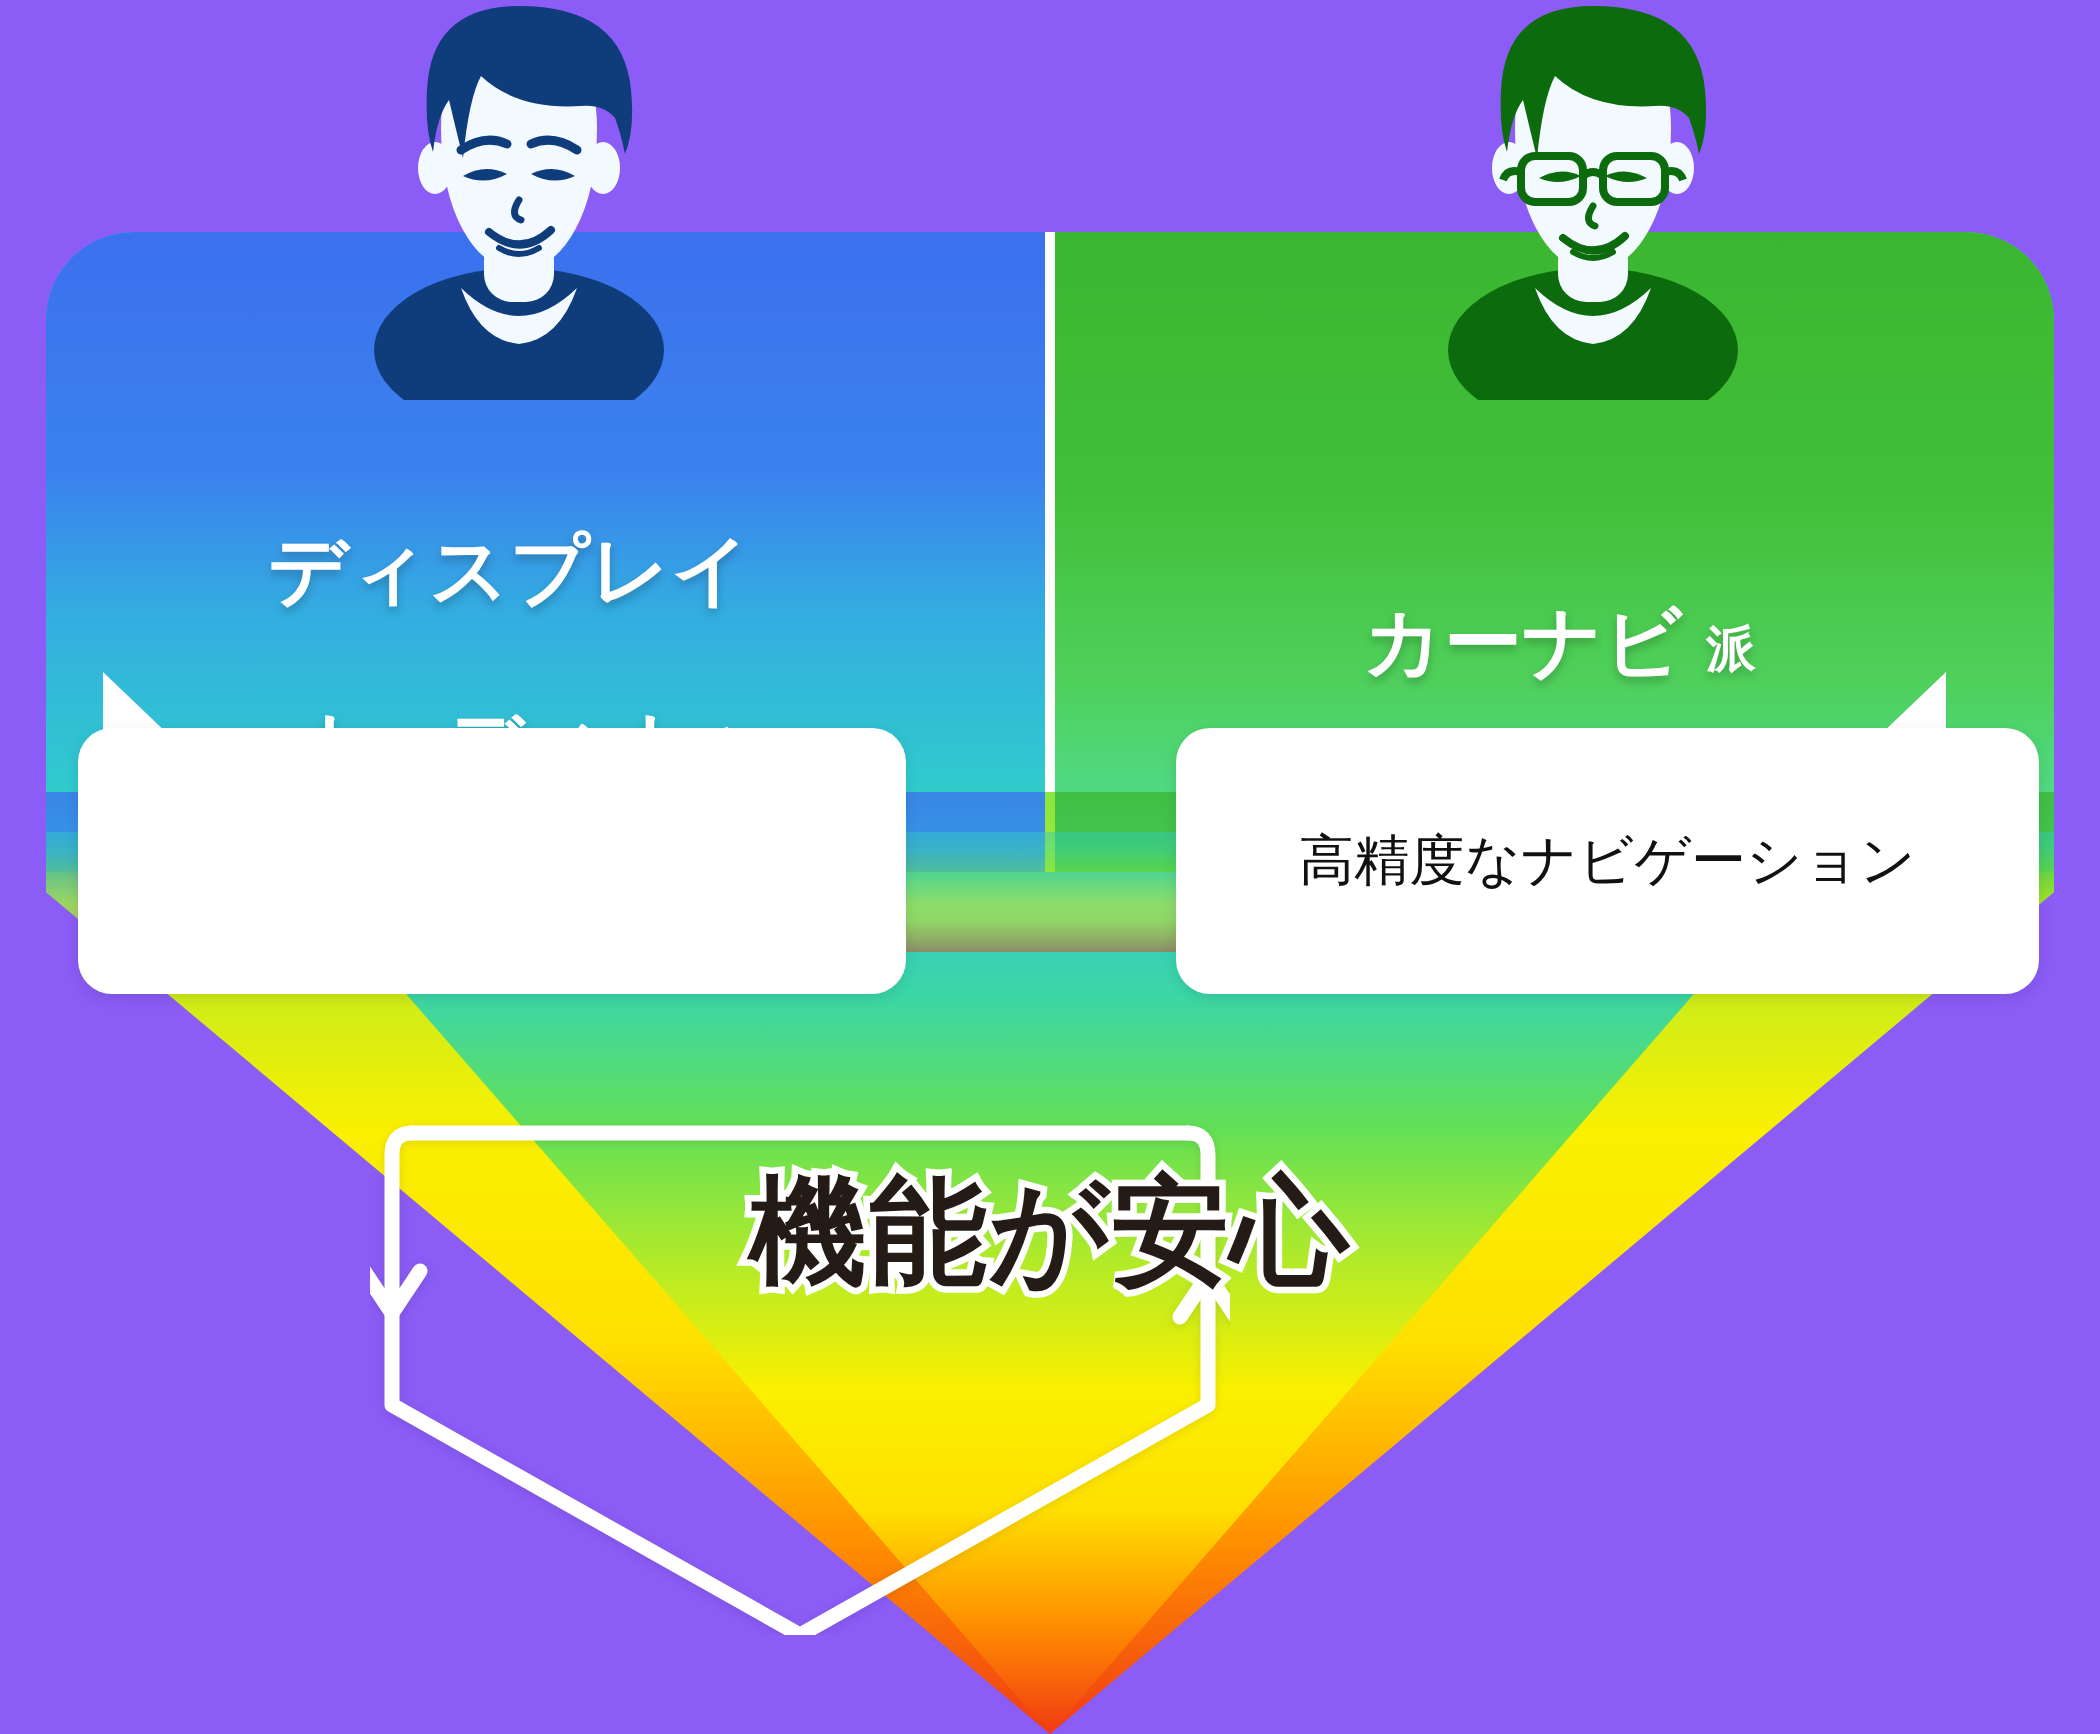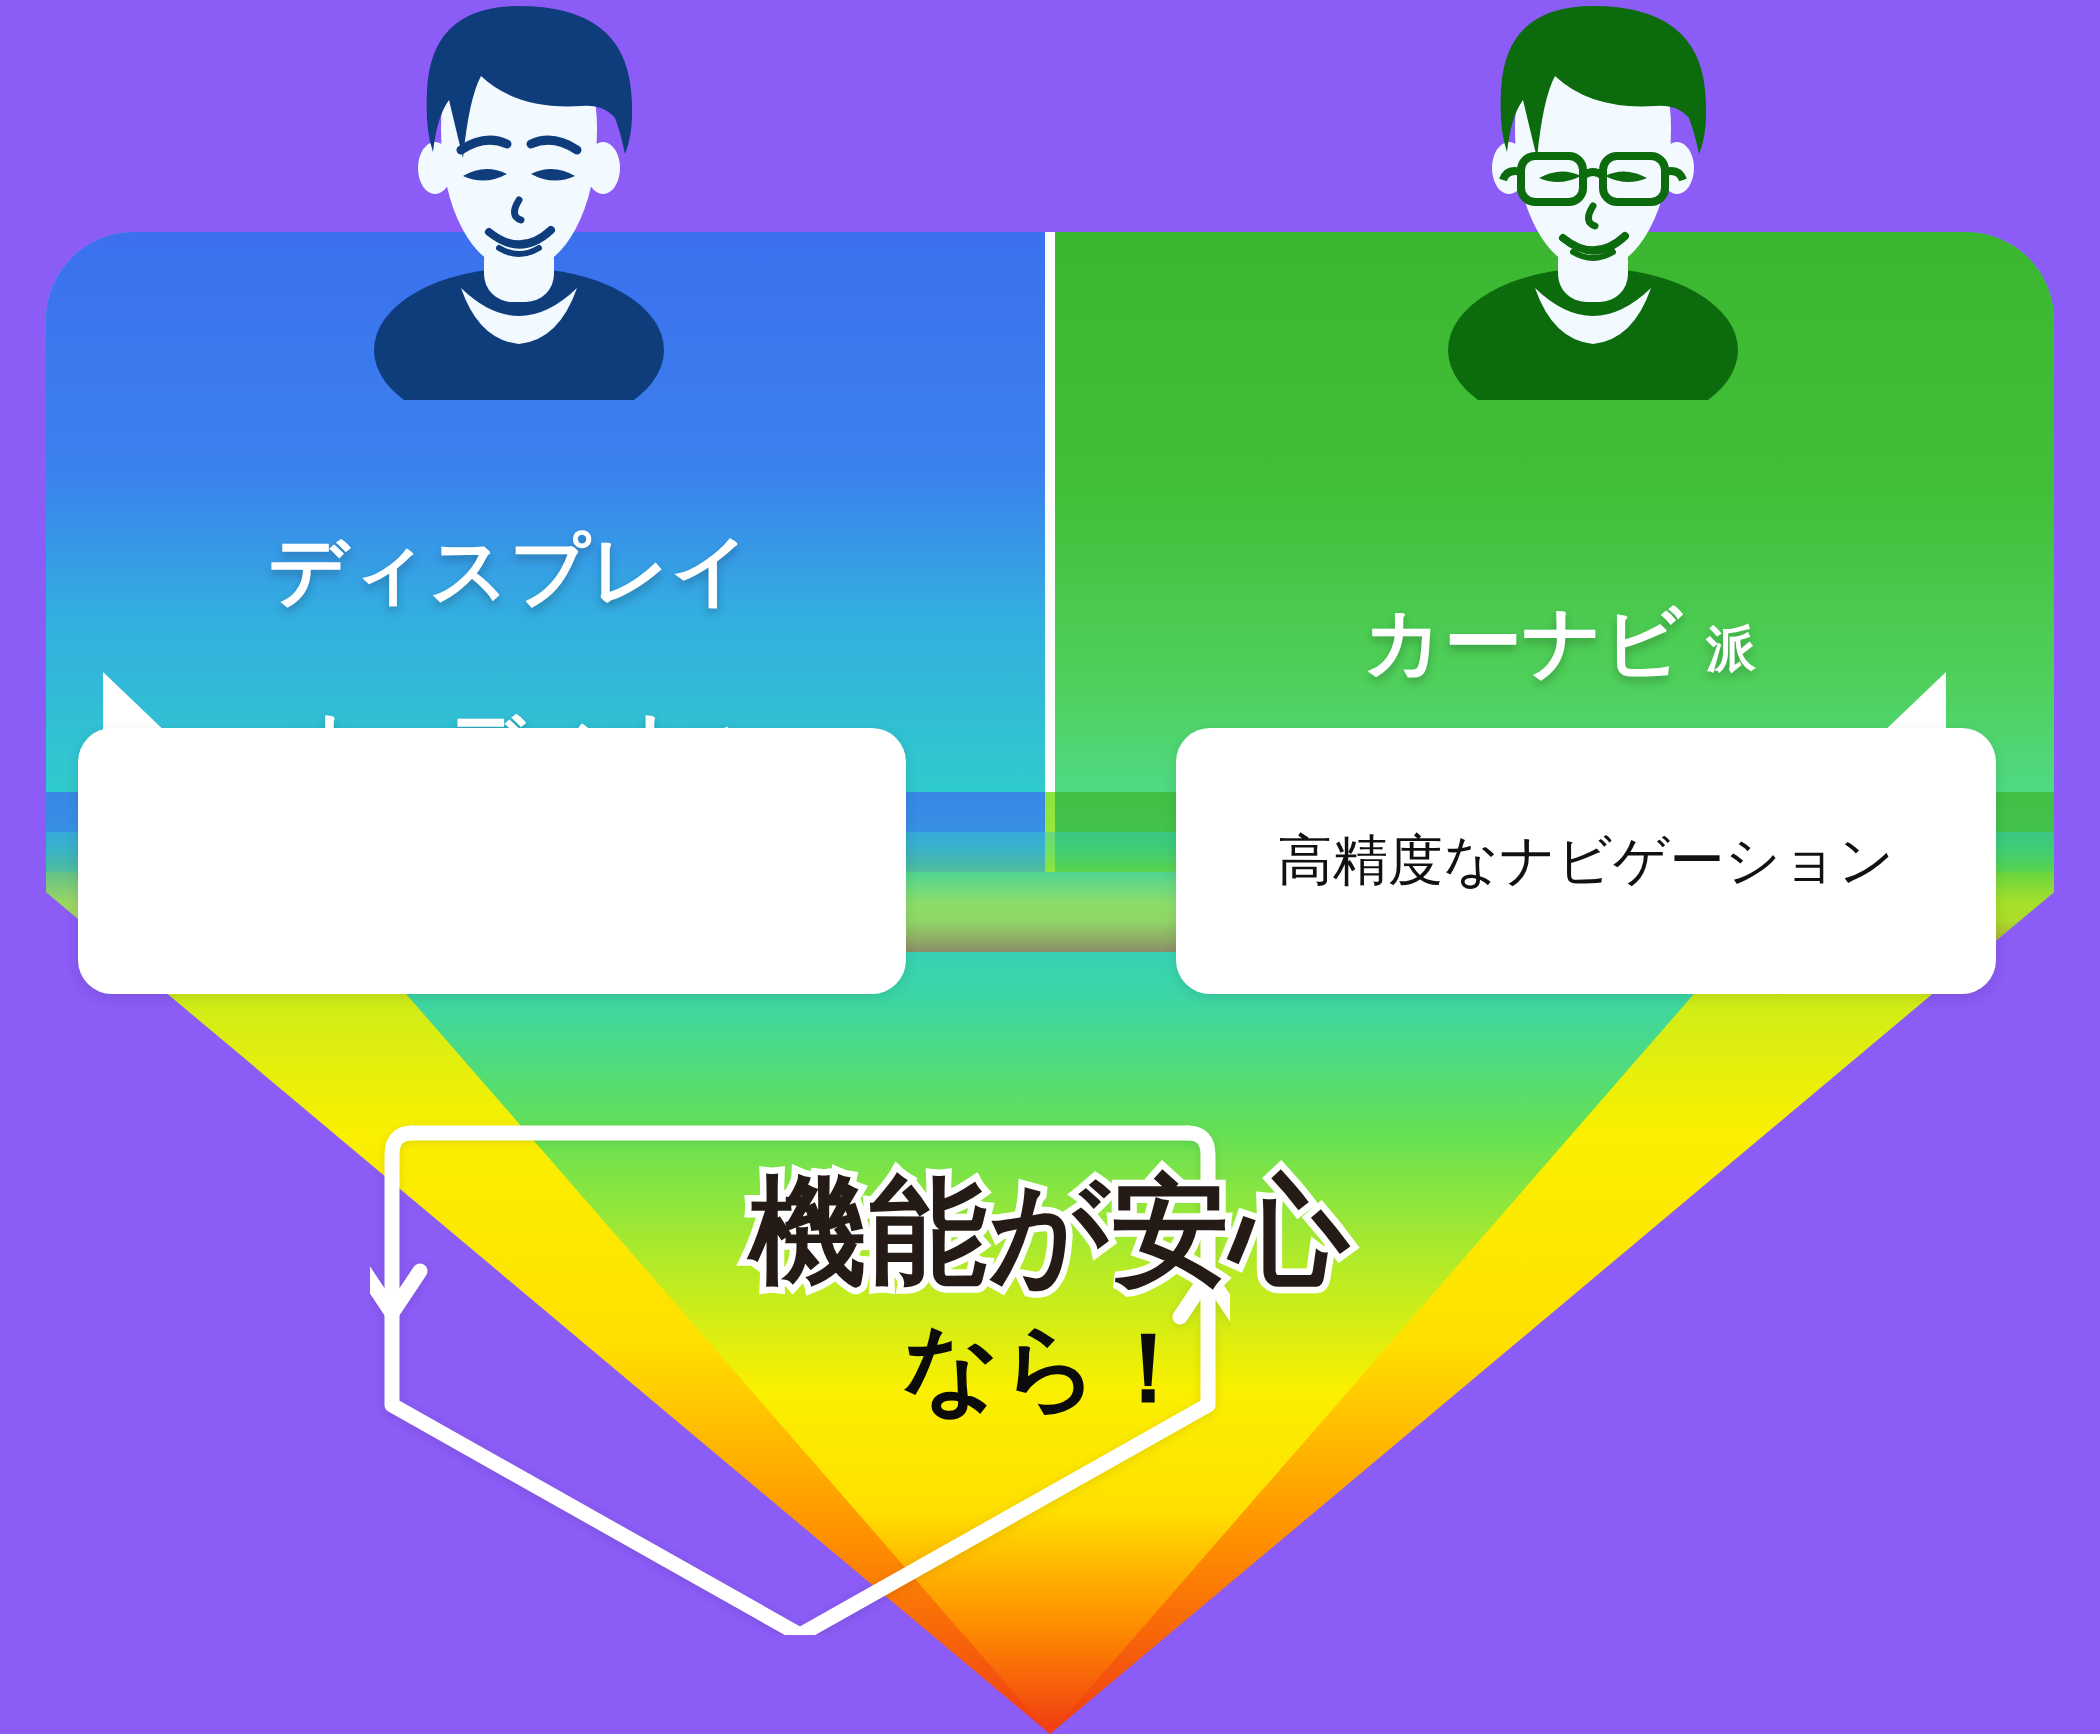--- a/index.html
+++ b/index.html
@@ -32,21 +32,21 @@
     position:absolute;background:#ffffff;border-radius:34px;
     box-shadow:0 4px 14px rgba(0,0,0,.10);
   }
   .bubble-text{
     position:absolute;left:0;top:0;width:100%;height:100%;
     display:flex;flex-direction:column;align-items:center;justify-content:center;
     color:#111111;font-size:55px;line-height:1.52;font-weight:500;
     white-space:pre-line;text-align:center;letter-spacing:.005em;
   }
   #bubble-left{left:78px;top:728px;width:828px;height:266px;}
-  #bubble-right{left:1176px;top:728px;width:820px;height:266px;}
+  #bubble-right{left:1176px;top:728px;width:820px;height:266px;padding-left:43px;}
   
   .tail{position:absolute;width:0;height:0;}
   #tail-left{left:103px;top:672px;border-left:0 solid transparent;
              border-right:90px solid transparent;border-bottom:86px solid #ffffff;}
   #tail-right{left:1856px;top:672px;border-left:90px solid transparent;
               border-right:0 solid transparent;border-bottom:86px solid #ffffff;}
 
   
   #loop-arrow{position:absolute;left:370px;top:1075px;width:860px;height:560px;overflow:visible;}
 
@@ -228,16 +228,15 @@
 
         <path d="M -6 196 L 22 238 L 50 196"></path>
 
         <path d="M 810 242 L 838 200 L 866 242"></path>
       </g>
     </svg>
   </div>
 
   <div id="headline">
     <span id="headline-main">機能が安心</span>
-    <span id="headline-sub">なら！</span>
   </div>
 
 </div>
 
 </body></html>

